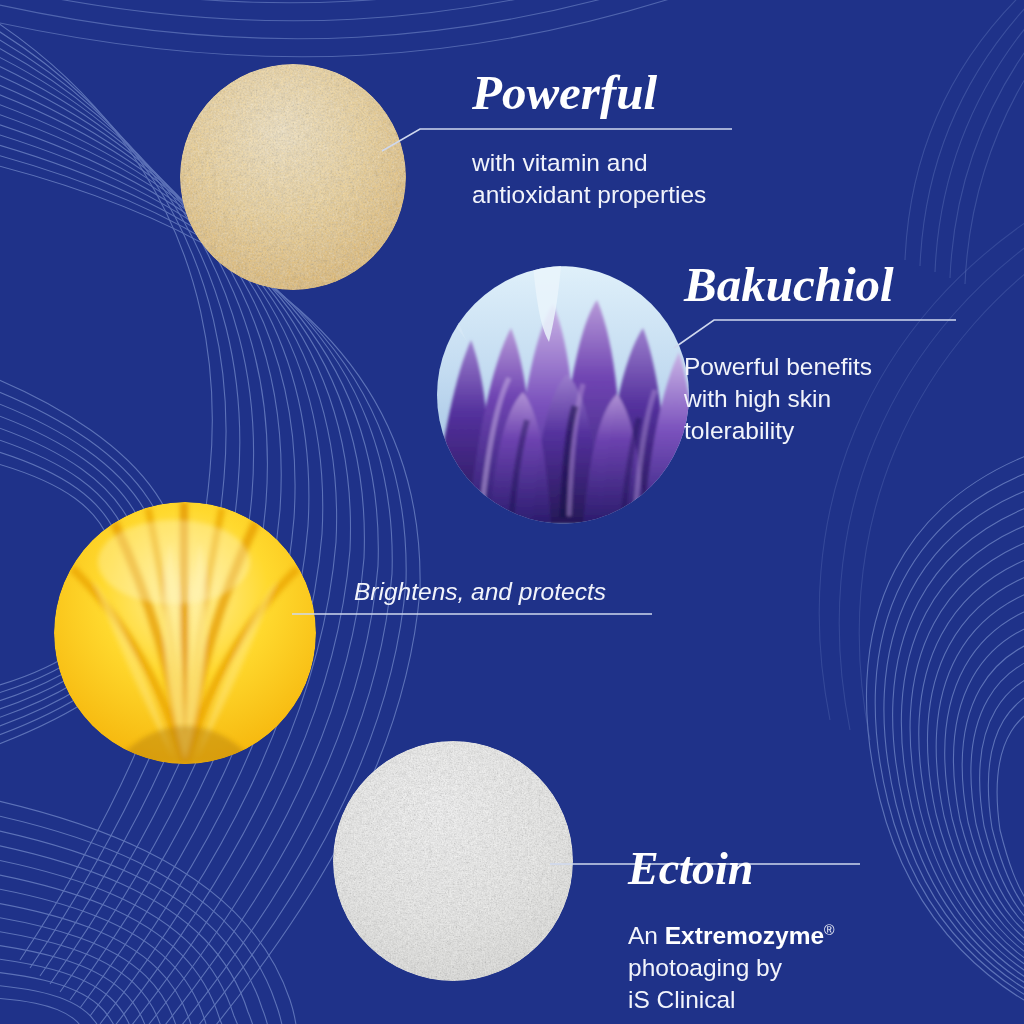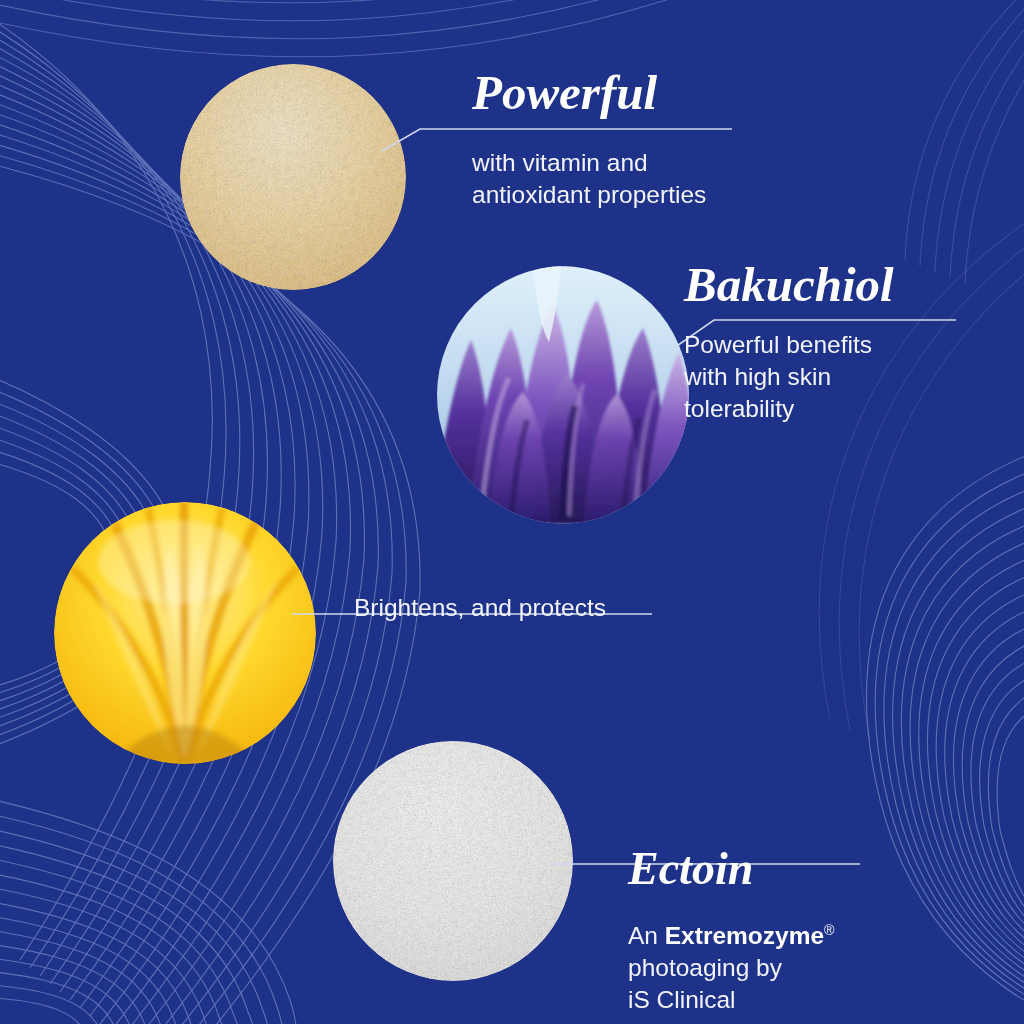--- a/index.html
+++ b/index.html
@@ -287,21 +287,21 @@
       </g>
     </svg>
   </div>
 
   <svg class="connector" style="left:672px; top:298px;" width="290" height="56" viewBox="0 0 290 56" aria-hidden="true">
     <path d="M 2 50 L 42 22 L 284 22" fill="none" stroke="#cfd8ee" stroke-width="1.6"></path>
   </svg>
 
   <div class="info" id="block-bakuchiol" style="left:684px; top:260px; width:300px;">
     <div class="title" style="color: rgb(255, 255, 255);">Bakuchiol</div>
-    <div class="desc" style="margin-top: 20px; color: rgb(242, 244, 251);">
+    <div class="desc" style="margin-top: 42px; color: rgb(242, 244, 251);">
       <span class="desc-line">Powerful benefits</span>
       <span class="desc-line">with high skin</span>
       <span class="desc-line">tolerability</span>
     </div>
   </div>
 
   <div class="circle" id="circle-vitaminc" style="left:54px; top:502px; width:262px; height:262px;">
     <svg width="262" height="262" viewBox="0 0 262 262" aria-hidden="true">
       <defs>
         <radialGradient id="citBase" cx="50%" cy="35%" r="80%">
@@ -336,21 +336,21 @@
         <ellipse cx="120" cy="60" rx="76" ry="42" fill="#fff7c8" opacity="0.35" filter="url(#citSoft)"></ellipse>
       </g>
     </svg>
   </div>
 
   <svg class="connector" style="left:290px; top:606px;" width="370" height="16" viewBox="0 0 370 16" aria-hidden="true">
     <path d="M 2 8 L 362 8" fill="none" stroke="#cfd8ee" stroke-width="1.6"></path>
   </svg>
 
   <div class="info" id="block-vitaminc" style="left:354px; top:564px; width:320px;">
-    <div class="desc" style="margin-top: 28px; color: rgb(242, 244, 251);">
+    <div class="desc" style="margin-top: 12px; color: rgb(242, 244, 251); font-style: italic;">
       <span class="desc-line">Brightens, and protects</span>
     </div>
   </div>
 
   <div class="circle" id="circle-ectoin" style="left:333px; top:741px; width:240px; height:240px;">
     <svg width="240" height="240" viewBox="0 0 240 240" aria-hidden="true">
       <defs>
         <radialGradient id="ectBase" cx="45%" cy="28%" r="85%">
           <stop offset="0%" stop-color="#ffffff"></stop>
           <stop offset="55%" stop-color="#f3f3f1"></stop>

